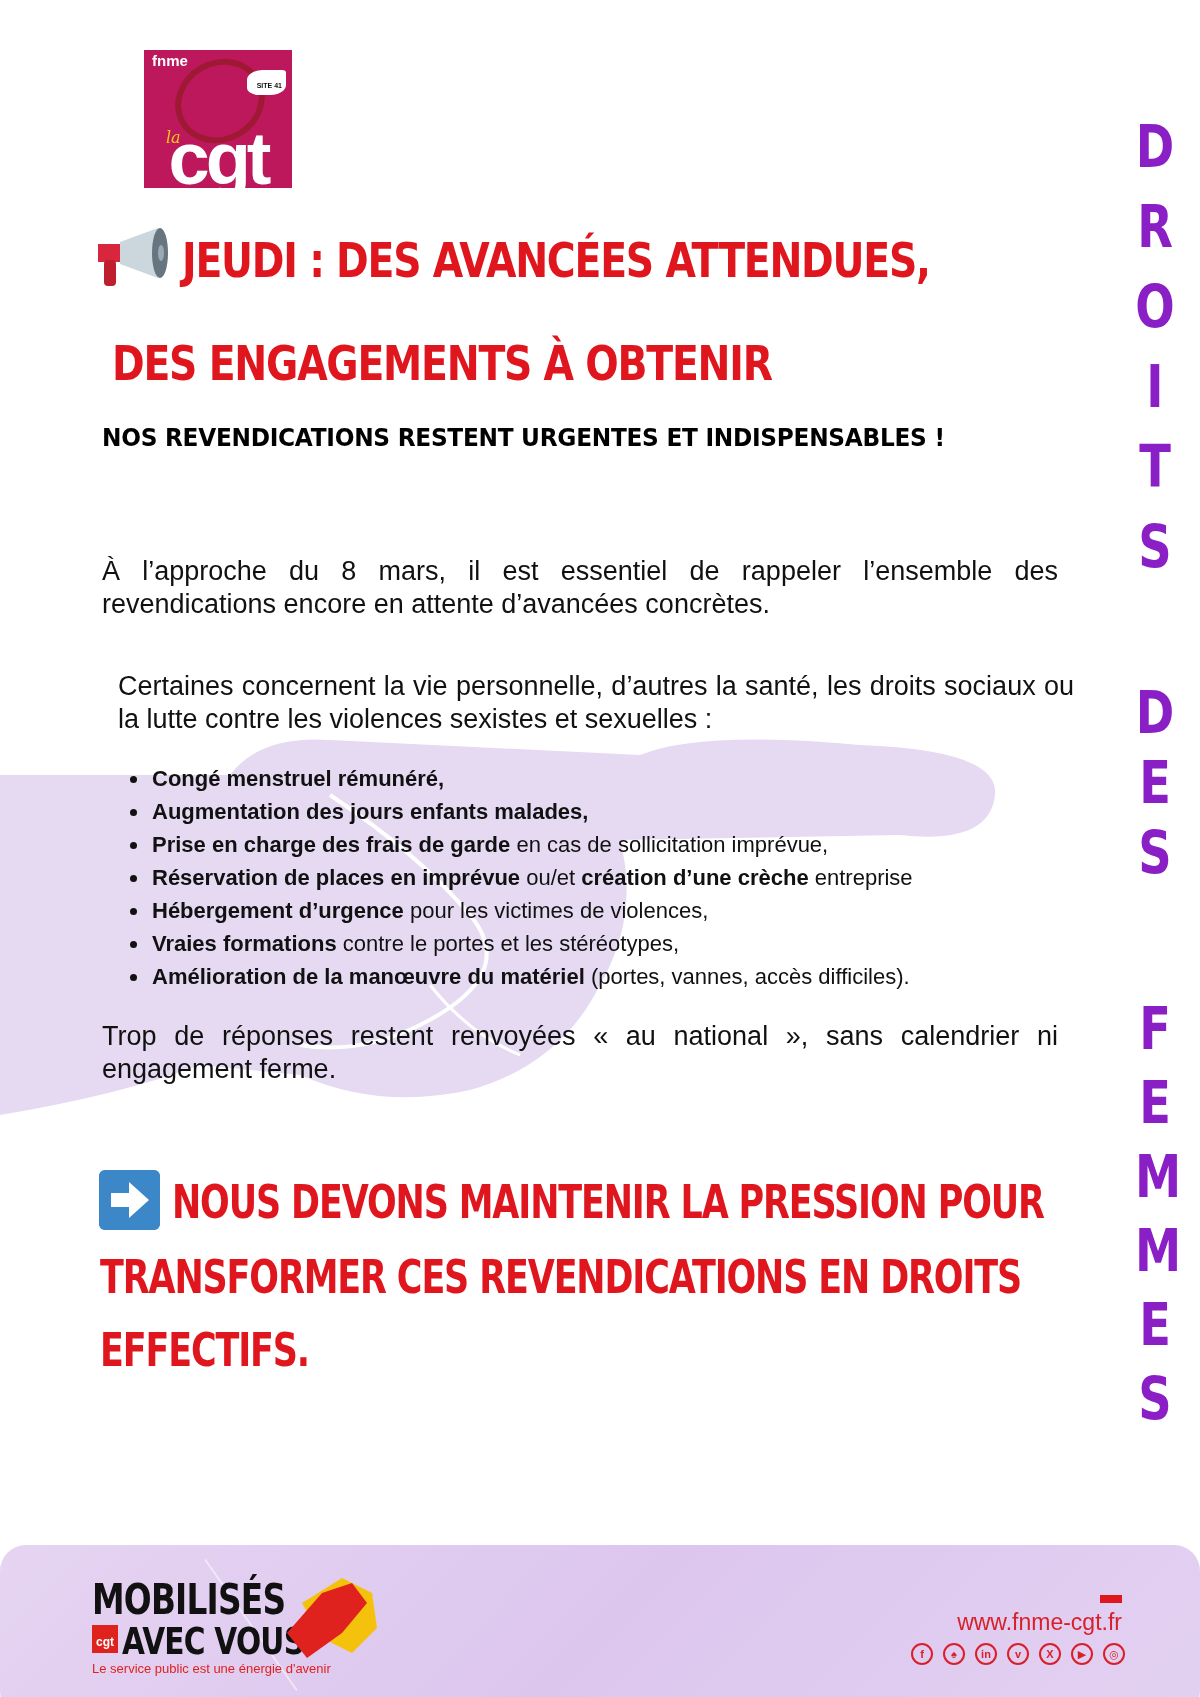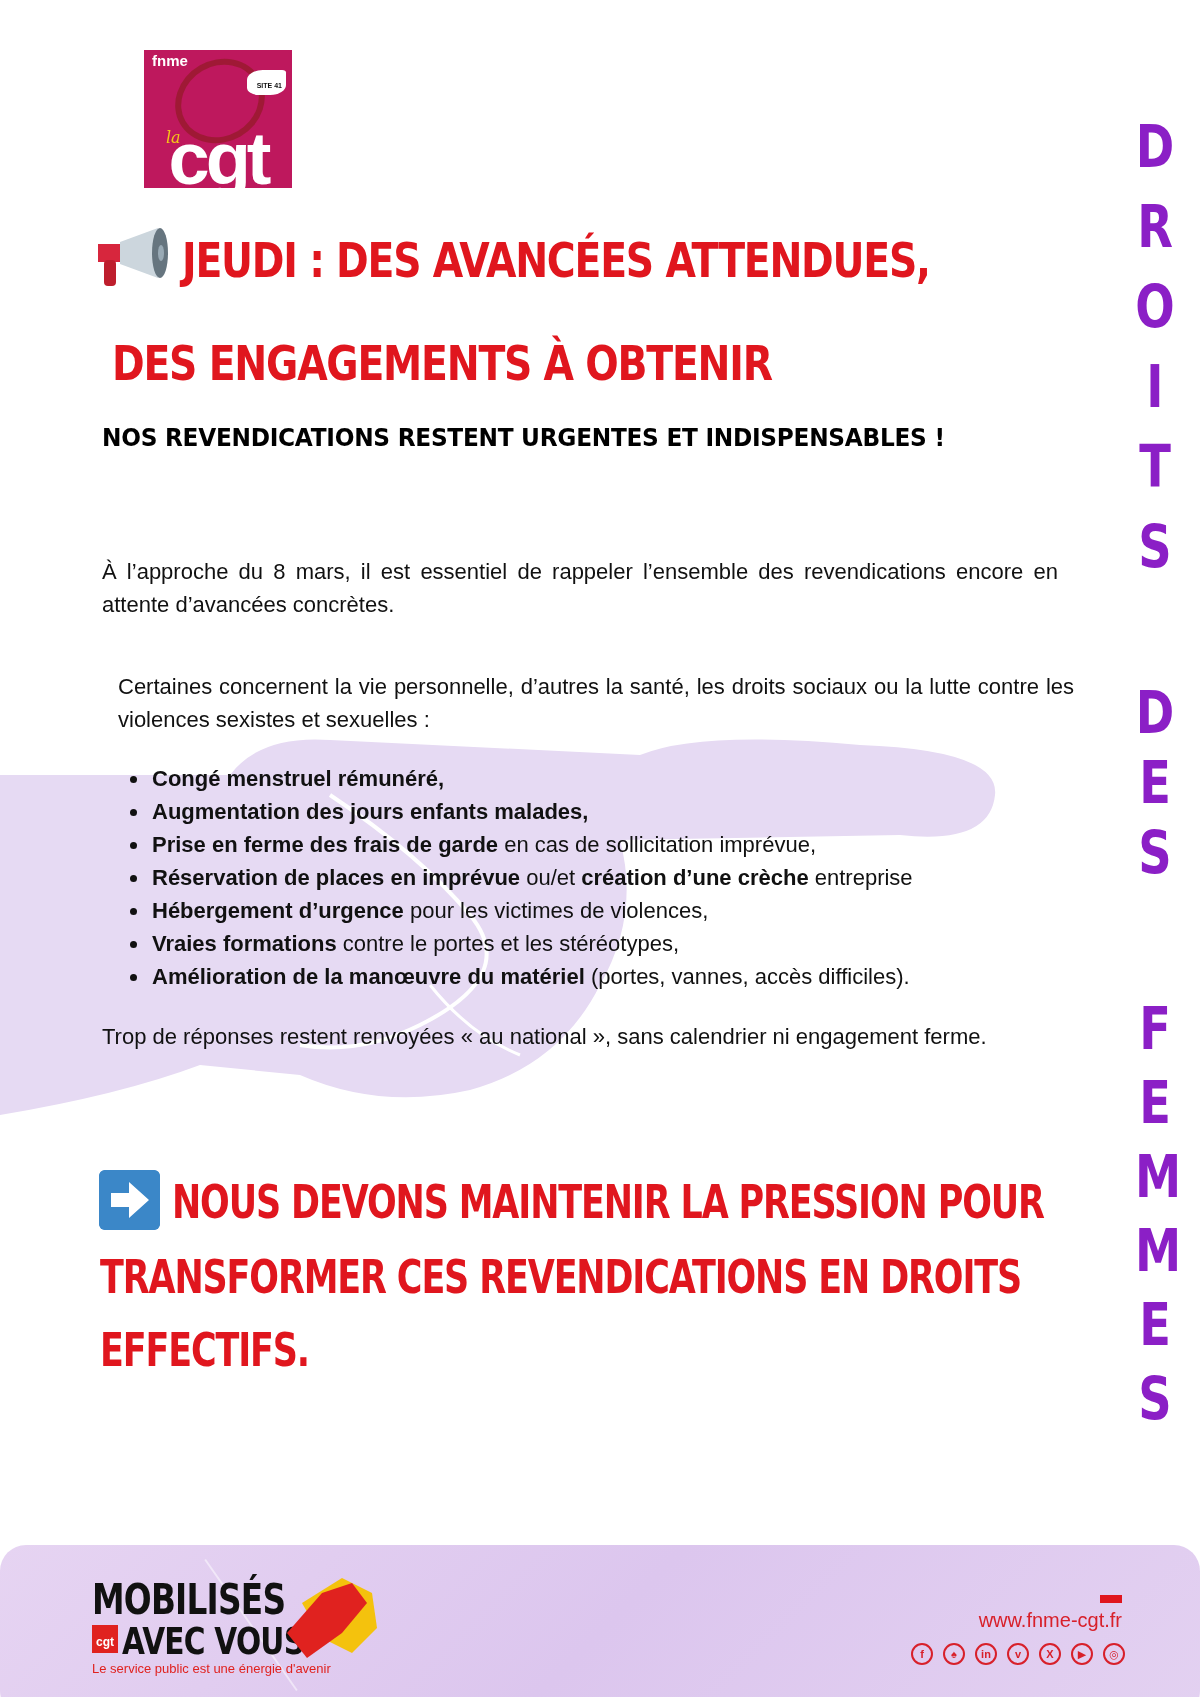--- a/index.html
+++ b/index.html
@@ -35,21 +35,21 @@
   .megaphone { position: absolute; left: 98px; top: 226px; width: 74px; height: 64px; z-index: 1; }
 
   .subhead {
     position: absolute; left: 102px; top: 423px; z-index: 1;
     font-family: "DejaVu Sans", sans-serif; font-weight: bold; font-size: 25px; color: #000;
     transform: scaleX(0.93); transform-origin: left center; white-space: nowrap; letter-spacing: -0.3px;
   }
 
   .body-text {
     position: absolute; left: 102px; width: 956px; z-index: 1;
-    font-size: 22px; line-height: 33px; text-align: justify; color: #111;
+    font-size: 27px; line-height: 33px; text-align: justify; color: #111;
   }
   .p1 { top: 555px; }
   .p2 { top: 654px; }
   .p3 { top: 1020px; }
   .list {
     position: absolute; left: 102px; top: 754px; z-index: 1;
     margin: 8px; padding: 0 0 0 40px; font-size: 22px; line-height: 33px; color: #111;
   }
   .list li { padding-left: 2px; }
   .list b { font-weight: bold; }
@@ -92,21 +92,21 @@
   }
   .mini-cgt { position: absolute; left: 92px; top: 80px; width: 26px; height: 28px; background: #e0221f; color: #fff; font-size: 12px; font-weight: bold; text-align: center; line-height: 34px; }
   .mob2 {
     position: absolute; left: 122px; top: 74px; font-family: "DejaVu Sans", sans-serif; font-weight: bold;
     font-size: 38px; color: #111; transform: scaleX(0.78); transform-origin: left; letter-spacing: -1px; white-space: nowrap;
   }
   .tagline { position: absolute; left: 92px; top: 116px; font-size: 13px; color: #e0221f; white-space: nowrap; }
   .hands { position: absolute; left: 282px; top: 28px; width: 100px; height: 86px; }
 
   .red-bar { position: absolute; left: 1100px; top: 50px; width: 22px; height: 8px; background: #e0161e; }
-  .website { position: absolute; right: 78px; top: 64px; font-size: 20px; color: #d8202a; white-space: nowrap; }
+  .website { position: absolute; right: 78px; top: 64px; font-size: 23px; color: #d8202a; white-space: nowrap; }
   .socials { position: absolute; right: 75px; top: 98px; display: flex; gap: 10px; }
   .socials span {
     display: inline-block; width: 18px; height: 18px; border: 2px solid #d8202a; border-radius: 50%;
     color: #d8202a; font-size: 11px; font-weight: bold; line-height: 18px; text-align: center;
   }
 </style>
 </head>
 <body>
 
 <svg class="fist" viewBox="0 0 1000 380" preserveAspectRatio="none">
@@ -134,21 +134,21 @@
 <div class="headline h2">DES ENGAGEMENTS À OBTENIR</div>
 
 <div class="subhead">NOS REVENDICATIONS RESTENT URGENTES ET INDISPENSABLES !</div>
 
 <p class="body-text p1" style="margin:0">À l’approche du 8 mars, il est essentiel de rappeler l’ensemble des revendications encore en attente d’avancées concrètes.</p>
 <p class="body-text p2" style="margin:16px">Certaines concernent la vie personnelle, d’autres la santé, les droits sociaux ou la lutte contre les violences sexistes et sexuelles :</p>
 
 <ul class="list">
   <li><b>Congé menstruel rémunéré,</b><span></span></li>
   <li><b>Augmentation des jours enfants malades,</b><span></span></li>
-  <li><b>Prise en ferme des frais de garde</b><span> en cas de sollicitation imprévue,</span></li>
+  <li><b>Prise en charge des frais de garde</b><span> en cas de sollicitation imprévue,</span></li>
   <li><b>Réservation de places en imprévue</b><span> ou/et </span><b>création d’une crèche</b><span> entreprise</span></li>
   <li><b>Hébergement d’urgence</b><span> pour les victimes de violences,</span></li>
   <li><b>Vraies formations</b><span> contre le portes et les stéréotypes,</span></li>
   <li><b>Amélioration de la manœuvre du matériel</b><span> (portes, vannes, accès difficiles).</span></li>
 </ul>
 
 <p class="body-text p3" style="margin:0">Trop de réponses restent renvoyées « au national », sans calendrier ni engagement ferme.</p>
 
 <svg class="cta-arrow" viewBox="0 0 61 60">
   <rect x="0" y="0" width="61" height="60" rx="6" fill="#3b87c8"></rect>

